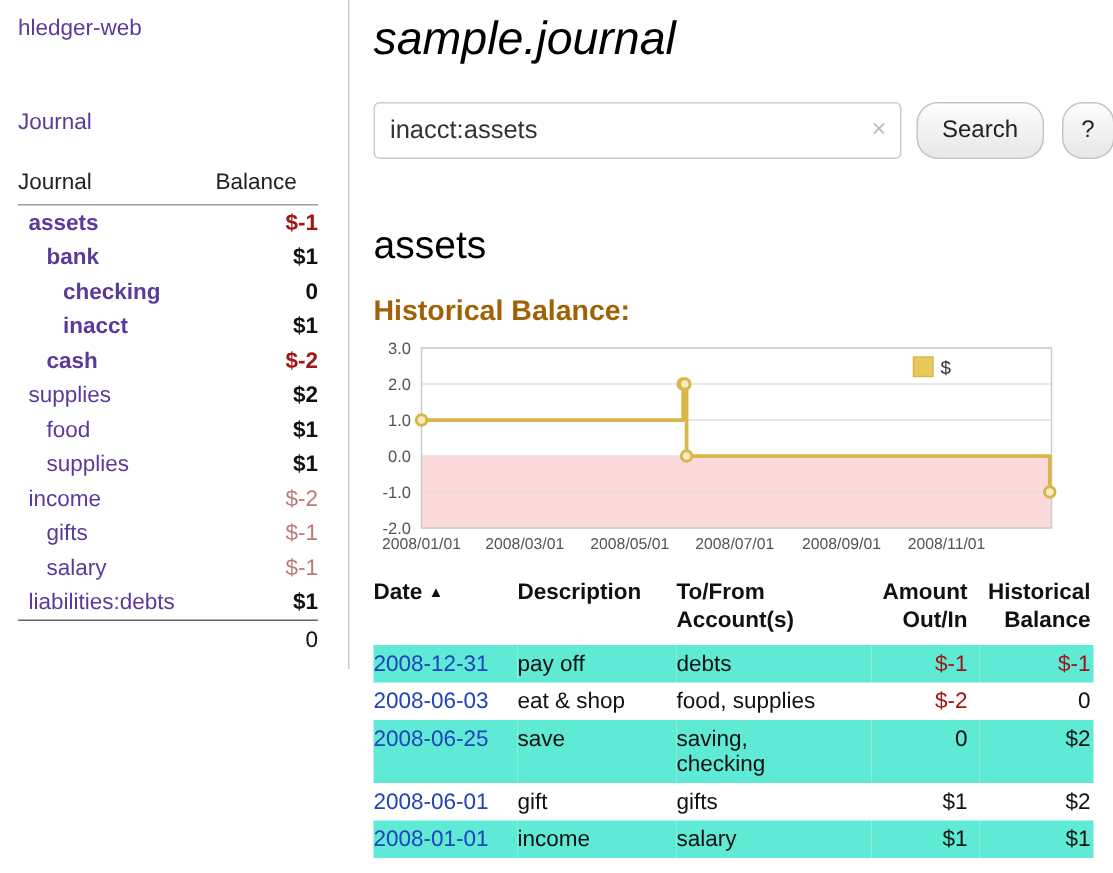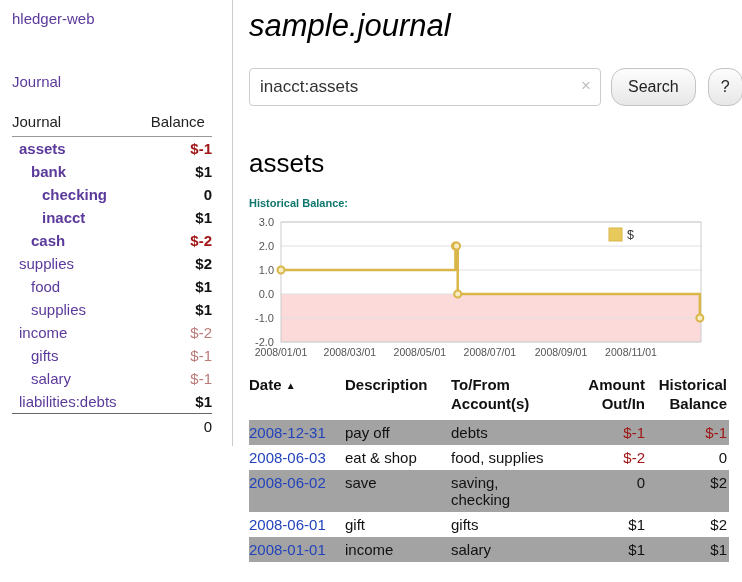--- a/index.html
+++ b/index.html
@@ -25,21 +25,21 @@
   }
   .journal-link {
     display: block; color: #5b3a9b; font-size: 15px;
     text-decoration: none; cursor: pointer; margin-bottom: 20px;
   }
   table.acct-table { width: 100%; border-collapse: collapse; font-size: 15px; }
   .acct-table th {
     font-weight: 400; color: #222; text-align: left;
     padding: 3px 0 6px 0; border-bottom: 1px solid #999;
   }
-  .acct-table th.ar { text-align: center; }
+  .acct-table th.ar { text-align: left; }
   .acct-table td { padding: 3px 0; }
   .acct-table td.ar { text-align: right; }
   .lvl1 { padding-left: 7px !important; }
   .lvl2 { padding-left: 19px !important; }
   .lvl3 { padding-left: 30px !important; }
   .acct-link { color: #5b3a9b; text-decoration: none; cursor: pointer; }
   .bold { font-weight: bold; }
   .bal { font-weight: bold; color: #111; }
   .neg { color: #a01616; }
   .negsoft { color: #bb7a7a; font-weight: 400; }
@@ -61,34 +61,34 @@
   }
   .btn {
     height: 38px; font-size: 16px; color: #222;
     border: 1px solid #c3c3c3; border-radius: 14px;
     background: linear-gradient(#fdfdfd, #e7e7e7);
     cursor: pointer; font-family: "Liberation Sans", sans-serif;
   }
   .search-btn { margin-left: 10px; padding: 0 16px; }
   .help-btn { margin-left: 12px; width: 35px; }
   h2.acct-heading { font-size: 26px; font-weight: 400; color: #000; margin: 0 0 18px; }
-  .chart-title { font-weight: bold; font-size: 11px; color: #0f766e; margin-bottom: 7px; }
+  .chart-title { font-weight: bold; font-size: 19px; color: #a16207; margin-bottom: 7px; }
   svg.chart { display: block; margin-bottom: 16px; }
   svg.chart text { font-family: "Liberation Sans", sans-serif; }
 
   
   table.register { border-collapse: collapse; font-size: 15px; margin-top: 6px; }
   .register th {
     font-weight: bold; vertical-align: top; text-align: left;
     line-height: 1.25; padding: 2px 8px 6px 0;
   }
   .register th.ar, .register td.ar { text-align: right; }
   .register td { padding: 4px 8px 4px 0; vertical-align: top; }
   .register th:last-child, .register td:last-child { padding-right: 2px; }
-  tr.green { background: #a3a3a3; }
+  tr.green { background: #5eead4; }
   a.date { color: #2243bb; text-decoration: none; cursor: pointer; }
   .amt-neg { color: #a01616; }
   .accts { white-space: pre-line; }
   .sort { font-size: 10px; position: relative; top: -1px; }
 </style>
 </head>
 <body>
 
 <div class="app">
 
@@ -233,21 +233,21 @@
           <td class="ar amt-neg">$-1</td>
         </tr>
         <tr>
           <td><a class="date">2008-06-03</a></td>
           <td>eat &amp; shop</td>
           <td class="accts">food, supplies</td>
           <td class="ar amt-neg">$-2</td>
           <td class="ar">0</td>
         </tr>
         <tr class="green">
-          <td><a class="date">2008-06-02</a></td>
+          <td><a class="date">2008-06-25</a></td>
           <td>save</td>
           <td class="accts">saving,
 checking</td>
           <td class="ar">0</td>
           <td class="ar">$2</td>
         </tr>
         <tr>
           <td><a class="date">2008-06-01</a></td>
           <td>gift</td>
           <td class="accts">gifts</td>

